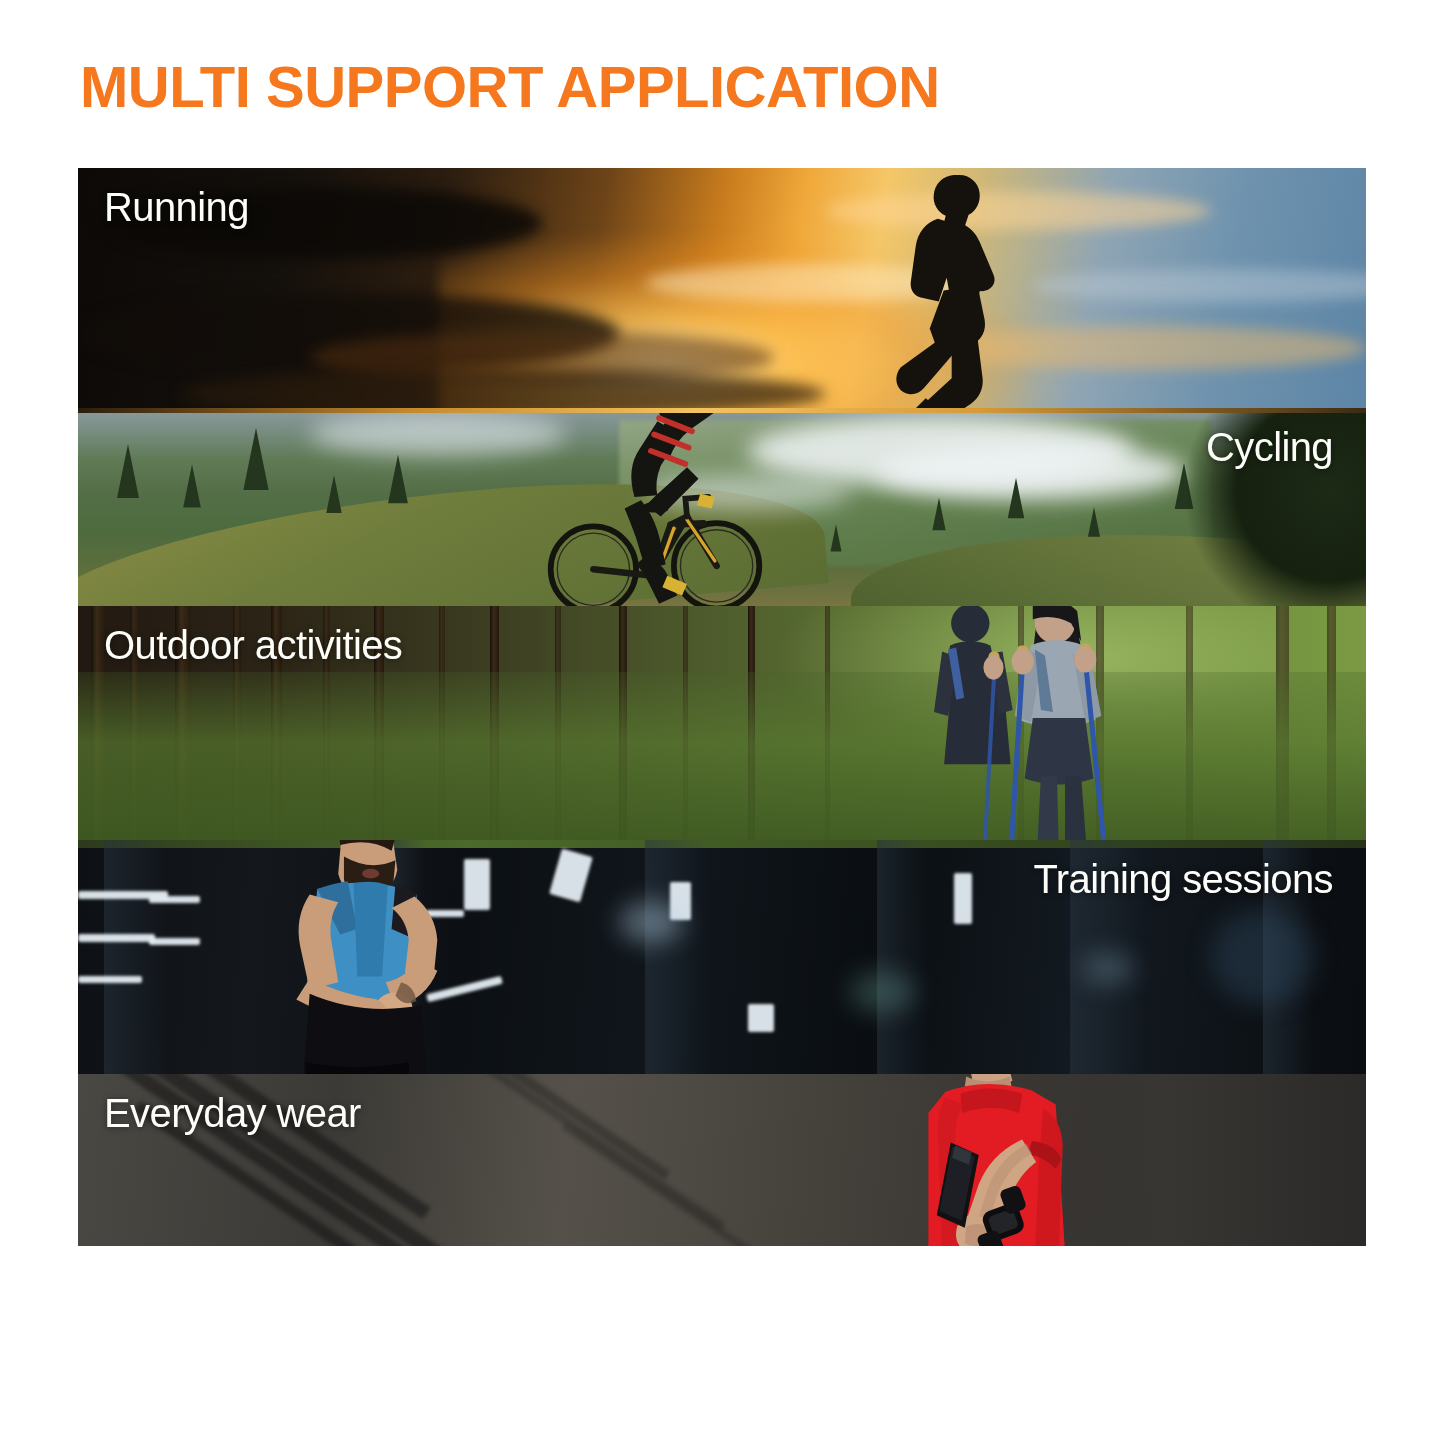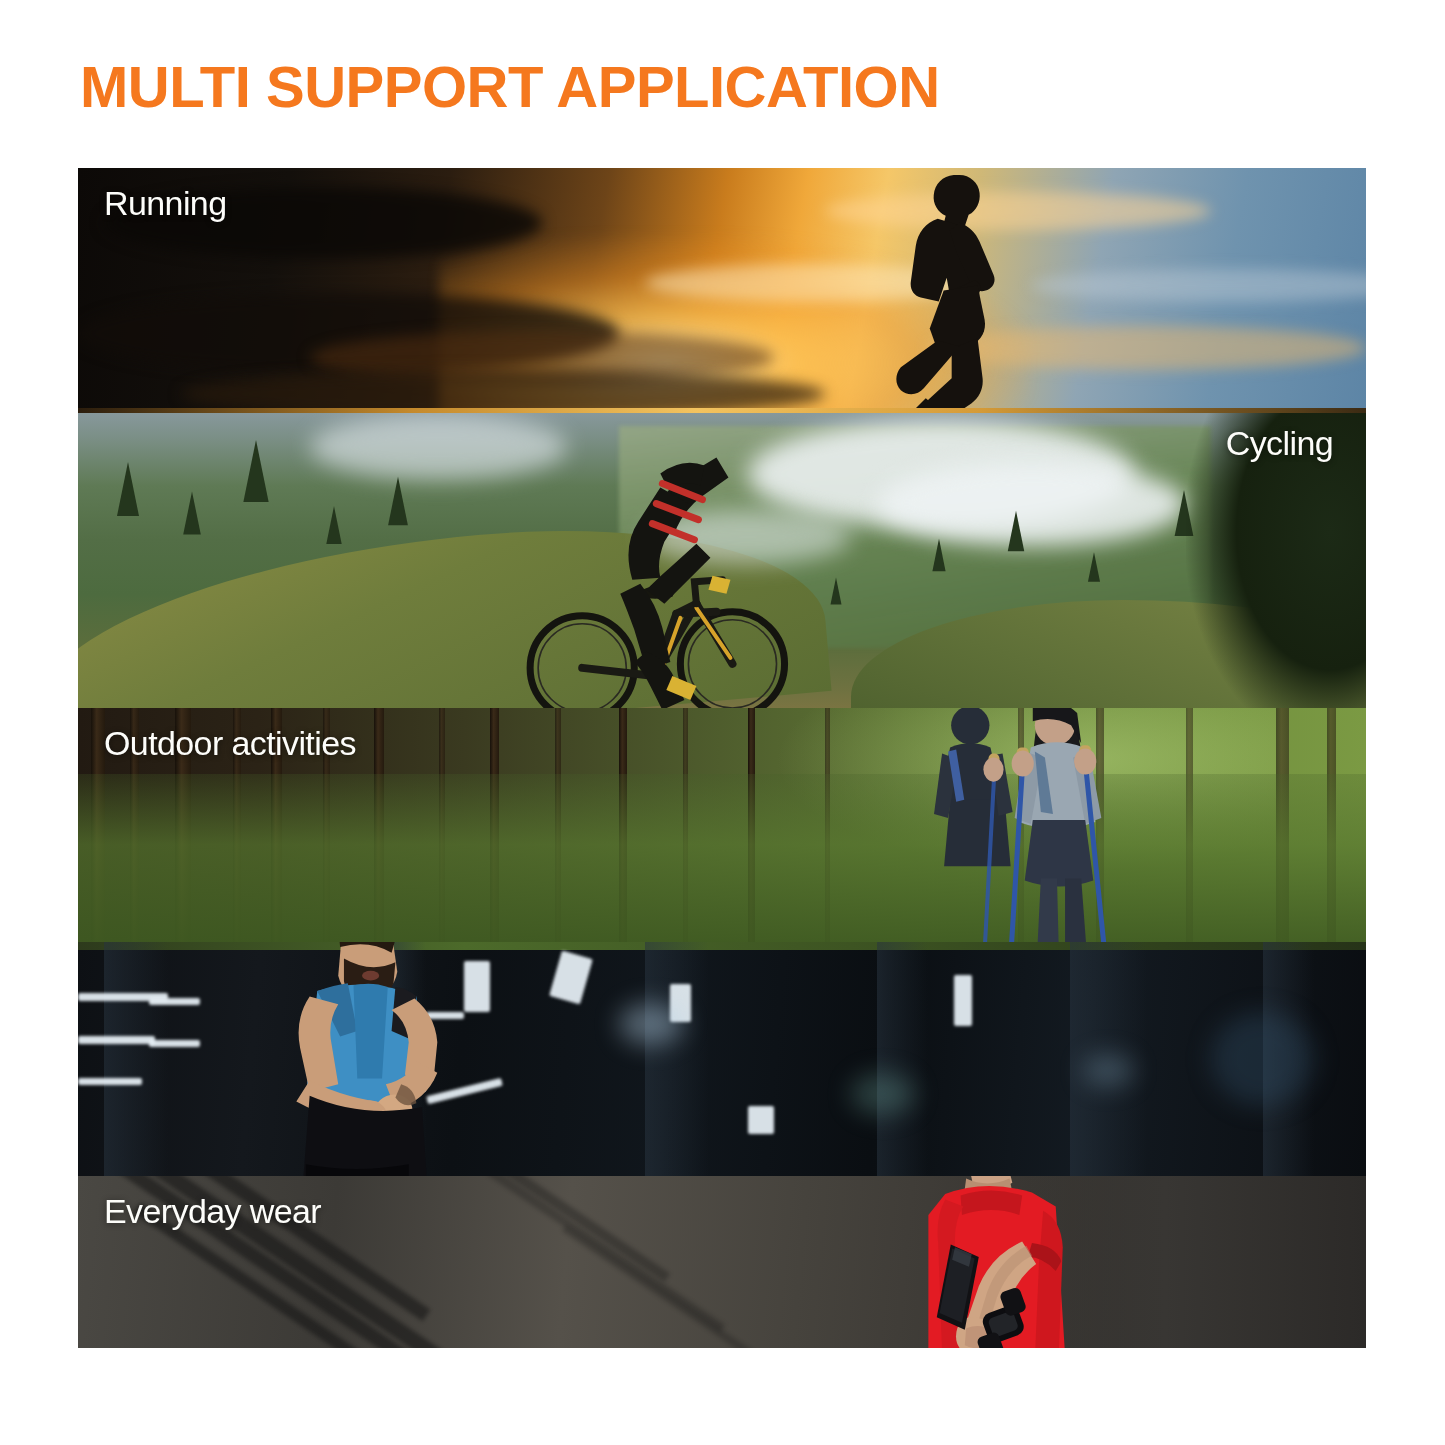--- a/index.html
+++ b/index.html
@@ -39,21 +39,21 @@
   }
   .banner .art{
     position:absolute;
     inset:0;
     overflow:hidden;
   }
   .banner .label{
     position:absolute;
     top:16px;
     color:#fdfdfa;
-    font-size:34px;
+    font-size:40px;
     letter-spacing:-0.6px;
     line-height:1.15;
     white-space:nowrap;
     z-index:40;
     text-shadow:0 1px 6px rgba(0,0,0,.45);
   }
   .label.left  { left:26px; }
   .label.right { right:33px; }
 
   
@@ -86,21 +86,21 @@
   .rc7{ left:66%; top:66%; width:34%; height:18%; background:rgba(236,186,112,.5); }
   .rc8{ left:8%;  top:84%; width:50%; height:20%; background:rgba(40,25,12,.7); }
   .runner{
     position:absolute;
     left:56.8%; top:-2%;
     width:22%; height:108%;
   }
   .runner svg{ width:100%; height:100%; display:block; }
 
   
-  .b-cyc{ height:300px; background:#000000; }
+  .b-cyc{ height:198px; background:#000000; }
   .cyc-base{
     position:absolute; inset:0;
     background:
       linear-gradient(180deg,
         #8a9aa0 0%, #7b8f86 10%,
         #5f7a55 26%, #536e46 44%,
         #4d6b3f 62%, #5a6d3c 78%, #6c7140 92%, #7a7442 100%);
   }
   .cyc-hill{
     position:absolute; left:-4%; bottom:-6%;
@@ -462,20 +462,21 @@
           <ellipse cx="150" cy="192" rx="20" ry="17" fill="#d3a882" transform="rotate(-12 150 192)"></ellipse>
           <ellipse cx="126" cy="196" rx="17" ry="15" fill="#c99d79" transform="rotate(10 126 196)"></ellipse>
 
           <path d="M158 164 q14 4 16 20 -14 6 -22 -6z" fill="#6f5540" opacity=".8"></path>
 
           <path d="M62 176 q56 24 118 12 l6 92 -132 0z" fill="#0e0e12"></path>
           <path d="M58 248 q52 10 108 0 l0 32 -108 0z" fill="#07070a"></path>
         </svg>
       </div>
     </div>
+    <div class="label right">Training sessions</div>
   </div>
 
   <div class="banner b-evd">
     <div class="art">
       <div class="evd-base"></div>
       <div class="evd-wall"></div>
 
       <div class="evd-diag" style="left:-4%; top:6%;  width:34%; height:14px; transform:rotate(34deg);"></div>
       <div class="evd-diag" style="left:-6%; top:30%; width:40%; height:16px; transform:rotate(34deg);"></div>
       <div class="evd-diag" style="left:-2%; top:54%; width:36%; height:14px; transform:rotate(34deg);"></div>

